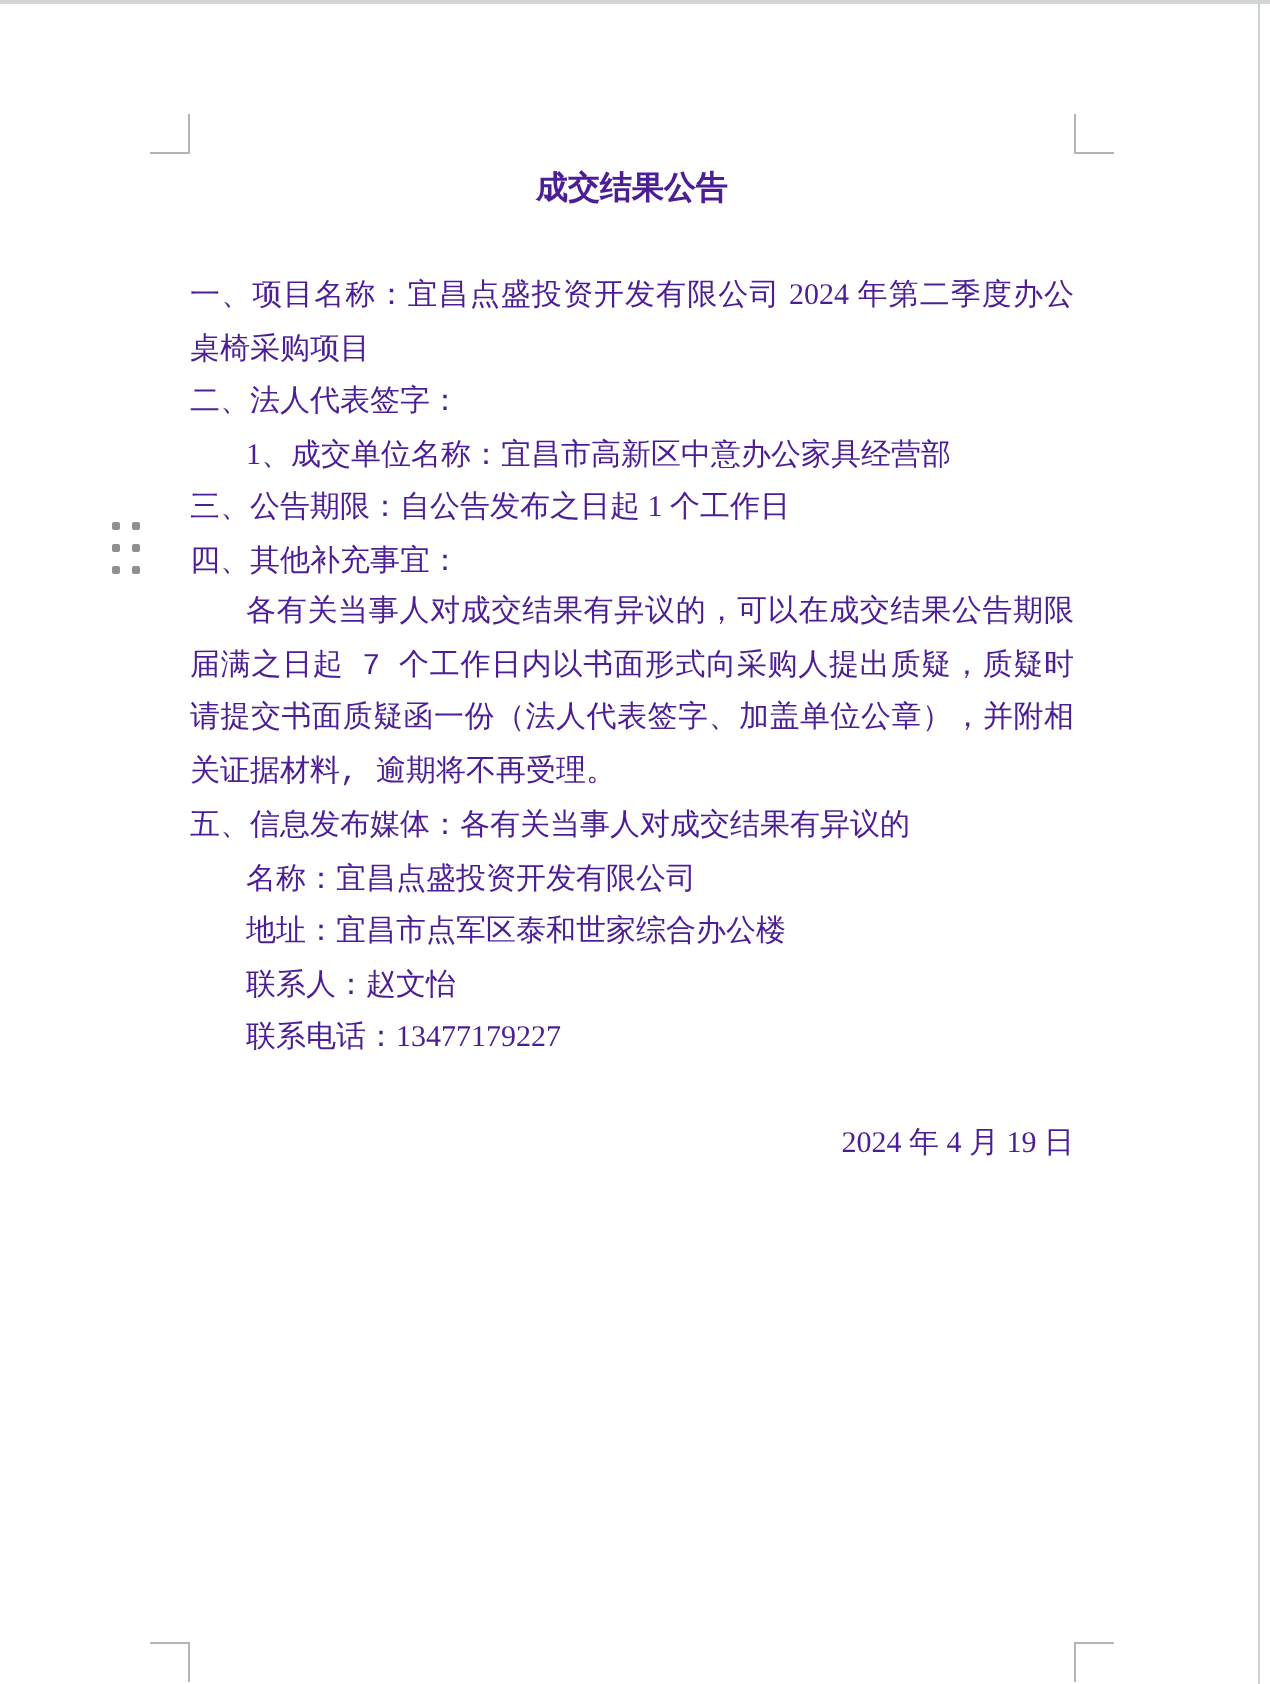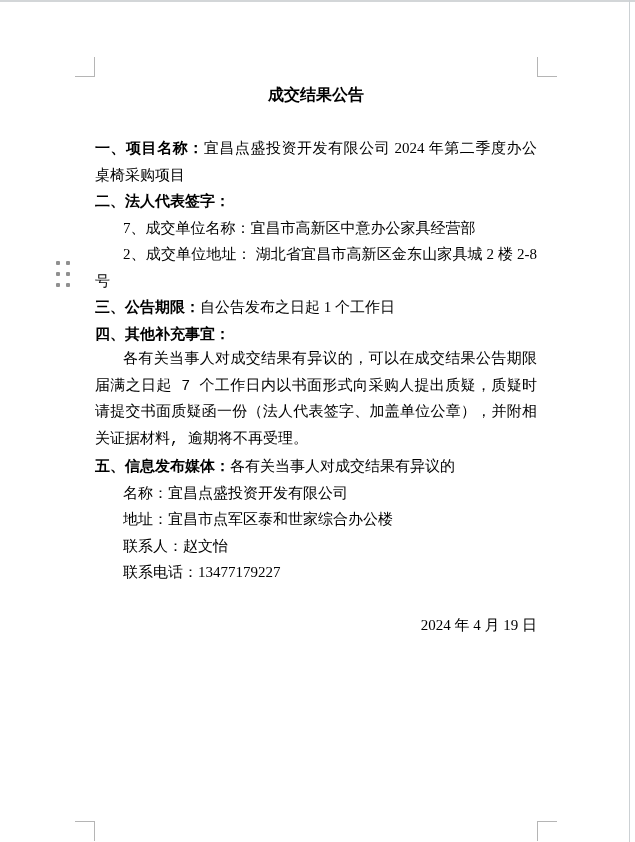--- a/index.html
+++ b/index.html
@@ -45,32 +45,32 @@
   }
   .drag-handle i {
     display: block; width: 4px; height: 4px;
     background: #909090; border-radius: 1px;
   }
   
   .content {
     position: absolute; left: 95px; top: 82px;
     width: 442px;
     font-size: 15px; line-height: 26.5px;
-    color: #000000;
+    color: #4c1d95;
     text-align: justify;
   }
   .content p { margin: 0; padding: 0; }
   .doc-title {
     text-align: center;
     font-weight: bold;
     font-size: 16px;
     line-height: 26.5px;
     margin: 0 0 26.5px 0;
   }
-  .sec-label { font-weight: bold; }
+  .sec-label { font-weight: normal; }
   .sub { text-indent: 28px; }
   .body-par { text-indent: 28px; font-family: Liberation Mono, monospace; }
   .date-line { text-align: right; margin-top: 26.5px !important; }
 </style>
 </head>
 <body>
 
 <div class="page">
 
   <div class="edge-top"></div>
@@ -90,22 +90,21 @@
       <i></i>
   </div>
 
   <div class="content">
 
     <div class="doc-title">成交结果公告</div>
 
     <p><b class="sec-label">一、项目名称：</b><span>宜昌点盛投资开发有限公司 2024 年第二季度办公桌椅采购项目</span></p>
 
     <p><b class="sec-label">二、法人代表签字：</b></p>
-    <p class="sub">7、成交单位名称：宜昌市高新区中意办公家具经营部</p>
-    <p class="sub">2、成交单位地址： 湖北省宜昌市高新区金东山家具城 2 楼 2-8 号</p>
+    <p class="sub">1、成交单位名称：宜昌市高新区中意办公家具经营部</p>
 
     <p><b class="sec-label">三、公告期限：</b><span>自公告发布之日起 1 个工作日</span></p>
 
     <p><b class="sec-label">四、其他补充事宜：</b></p>
     <p class="body-par">各有关当事人对成交结果有异议的，可以在成交结果公告期限届满之日起 7 个工作日内以书面形式向采购人提出质疑，质疑时请提交书面质疑函一份（法人代表签字、加盖单位公章），并附相关证据材料, 逾期将不再受理。</p>
 
     <p><b class="sec-label">五、信息发布媒体：</b><span>各有关当事人对成交结果有异议的</span></p>
 
     <p class="sub">名称：宜昌点盛投资开发有限公司</p>
     <p class="sub">地址：宜昌市点军区泰和世家综合办公楼</p>

